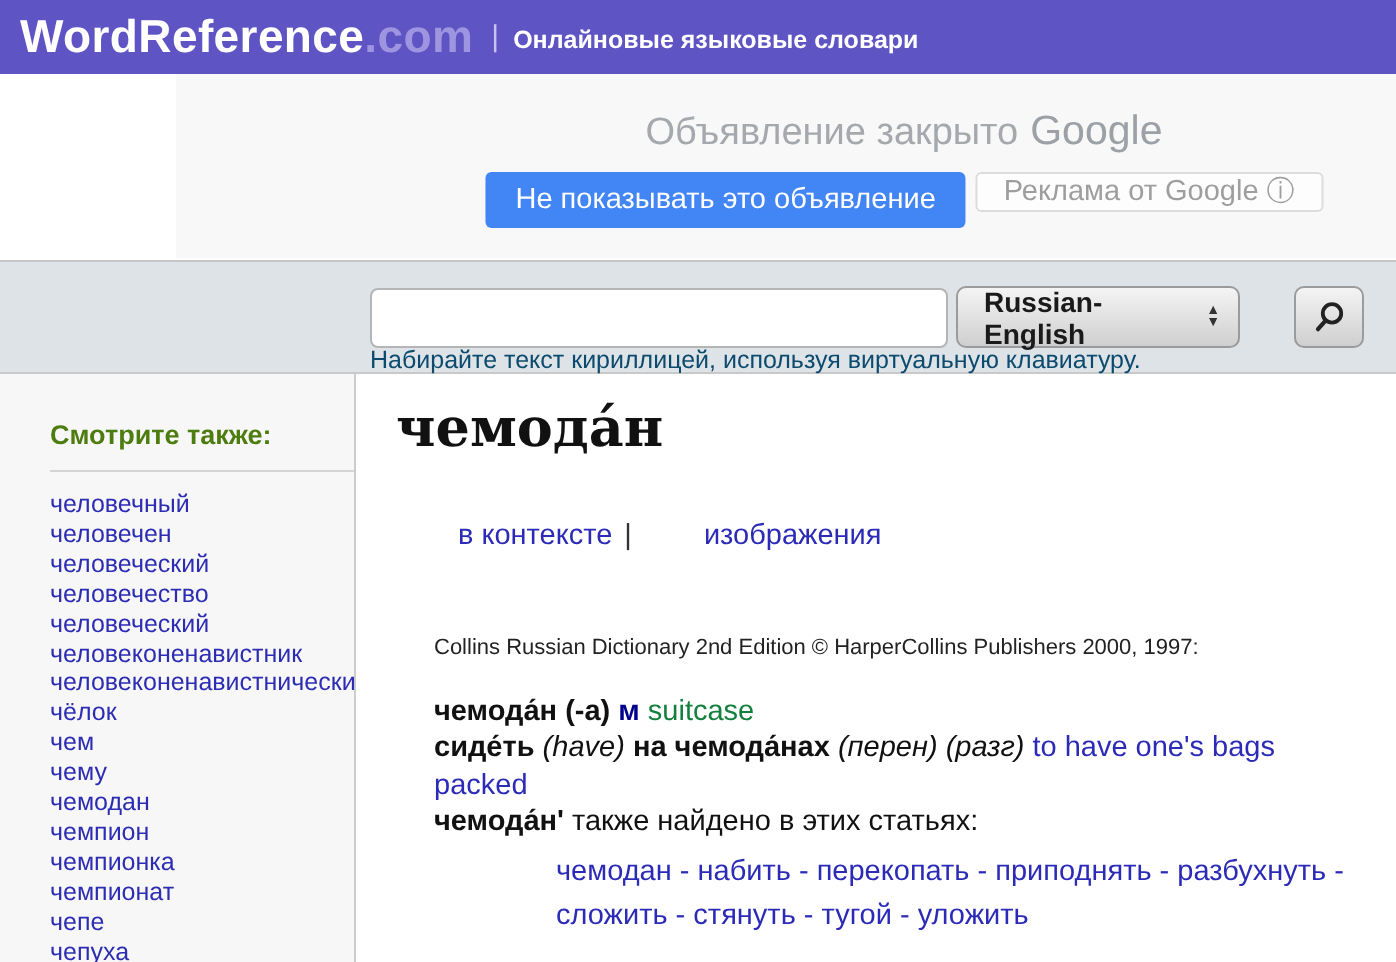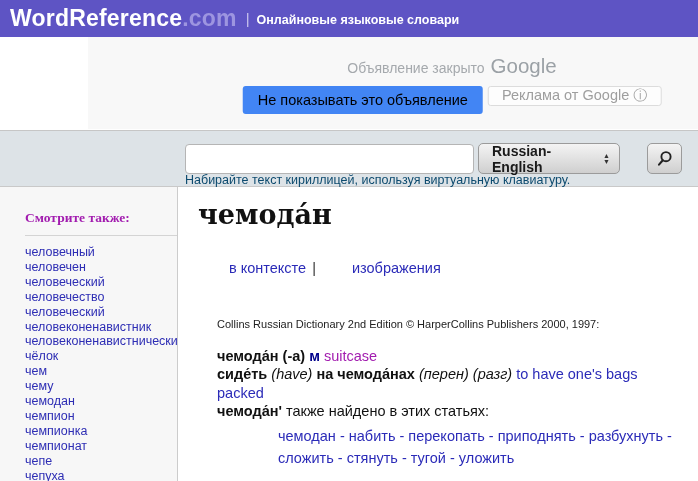--- a/index.html
+++ b/index.html
@@ -13,25 +13,25 @@
   .brand { font-size:23px; font-weight:bold; color:#ffffff; letter-spacing:0.2px;text-align:center; }
   .brand-suffix { font-size:23px; font-weight:bold; color:#9d95e0; }
   .brand-sep { color:#c9c4ee; font-size:15px; margin:0 7px 0 9px; font-weight:normal; }
   .tagline { color:#ffffff; font-size:12.5px; font-weight:bold; padding-top:3px; }
 
   
   .ad-row { position:absolute; top:37px; left:0; width:698px; height:93px; background:#ffffff; }
   .ad-area { position:absolute; left:88px; top:0; width:610px; height:92px; background:#f8f8f8; }
   .ad-heading { position:absolute; top:17px; left:364px; transform:translateX(-50%);
                 white-space:nowrap; color:#a5a9ad; }
-  .ad-closed { font-size:14px; }
+  .ad-closed { font-size:19px; }
   .ad-google { font-size:20.5px; color:#9ba1a6; margin-left:6px;text-align:right; }
   .ad-buttons { position:absolute; top:49px; left:364px; transform:translateX(-50%);
                 display:flex; gap:5px; white-space:nowrap; }
-  .btn-dismiss { background:#4285f4; color:#000000; border:none; border-radius:3px;
+  .btn-dismiss { background:#4285f4; color:#ffffff; border:none; border-radius:3px;
                  font-size:14.5px; height:28px; padding:0 15px;
                  font-family:"Liberation Sans","DejaVu Sans",sans-serif; cursor:pointer; }
   .btn-adsby { background:#fdfdfd; color:#9e9e9e; border:1px solid #dcdcdc; border-radius:3px;
                font-size:14.5px; height:20px; padding:0 13px;
                font-family:"Liberation Sans","DejaVu Sans",sans-serif; cursor:pointer;text-align:center; }
   .info-glyph { font-size:14px; margin-left:4px; color:#9e9e9e; }
 
   
   .search-band { position:absolute; top:130px; left:0; width:698px; height:57px;
                  background:#dde3e7; border-top:1px solid #c6c6c6; border-bottom:1px solid #c9c9c9; }
@@ -49,40 +49,40 @@
                 border:1px solid #9b9b9b; border-radius:5px;
                 background:linear-gradient(#f4f4f4,#cfcfcf);
                 display:flex; align-items:center; justify-content:center; cursor:pointer; }
   .search-hint { position:absolute; left:185px; top:42px; font-size:12.5px; color:#0c4a6e; }
 
   
   .content { position:absolute; top:187px; left:0; width:698px; height:294px; display:flex; }
   .sidebar { position:relative; width:178px; height:294px; background:#f7f7f7;
              border-right:1px solid #cccccc; overflow:hidden; }
   .sidebar-title { position:absolute; top:23px; left:25px; font-size:13.5px;
-                   font-weight:bold; color:#a21caf;font-family:Liberation Serif, serif; }
+                   font-weight:bold; color:#4d7c0f; }
   .sidebar-hr { position:absolute; top:48px; left:25px; right:0; height:1px; background:#d4d4d4; }
   .sidebar-list { position:absolute; top:58px; left:25px; right:2px; }
   .side-link { font-size:12.5px; line-height:14.9px; color:#2d2db4; cursor:pointer;
                white-space:nowrap; display:block; }
 
   .main { position:relative; flex:1; background:#ffffff; }
   .headword { position:absolute; top:12px; left:20px;
               font-family:"DejaVu Serif","Liberation Serif",serif;
               font-size:27px; font-weight:bold; color:#111; }
   .ctx-links { position:absolute; top:73px; left:21px; font-size:14.5px; }
   .ctx-links a { color:#2b2bb8; text-decoration:none; cursor:pointer;margin-left:30px; }
   .ctx-sep { color:#333; margin:0 6px; }
   .copyright { position:absolute; top:131px; left:39px; font-size:11px; color:#222; }
   .entries { position:absolute; top:160px; left:39px; width:450px;
              font-size:14.5px; line-height:18.3px; color:#111; }
   .bold { font-weight:bold; }
   .ital { font-style:italic; }
   .gender { font-weight:bold; color:#00008b; }
-  .visited-link { color:#a21caf; cursor:pointer; }
+  .visited-link { color:#15803d; cursor:pointer; }
   .trans-link { color:#2b2bb8; cursor:pointer; }
   .also-found { position:absolute; top:216px; left:39px; font-size:14.5px; color:#111; }
   .related { position:absolute; top:238px; left:100px; width:402px;
              font-size:14.5px; line-height:22px; }
   .rel-link { color:#2b2bb8; cursor:pointer; }
   .rel-sep { color:#2b2bb8; }
 </style>
 </head>
 <body>
 

